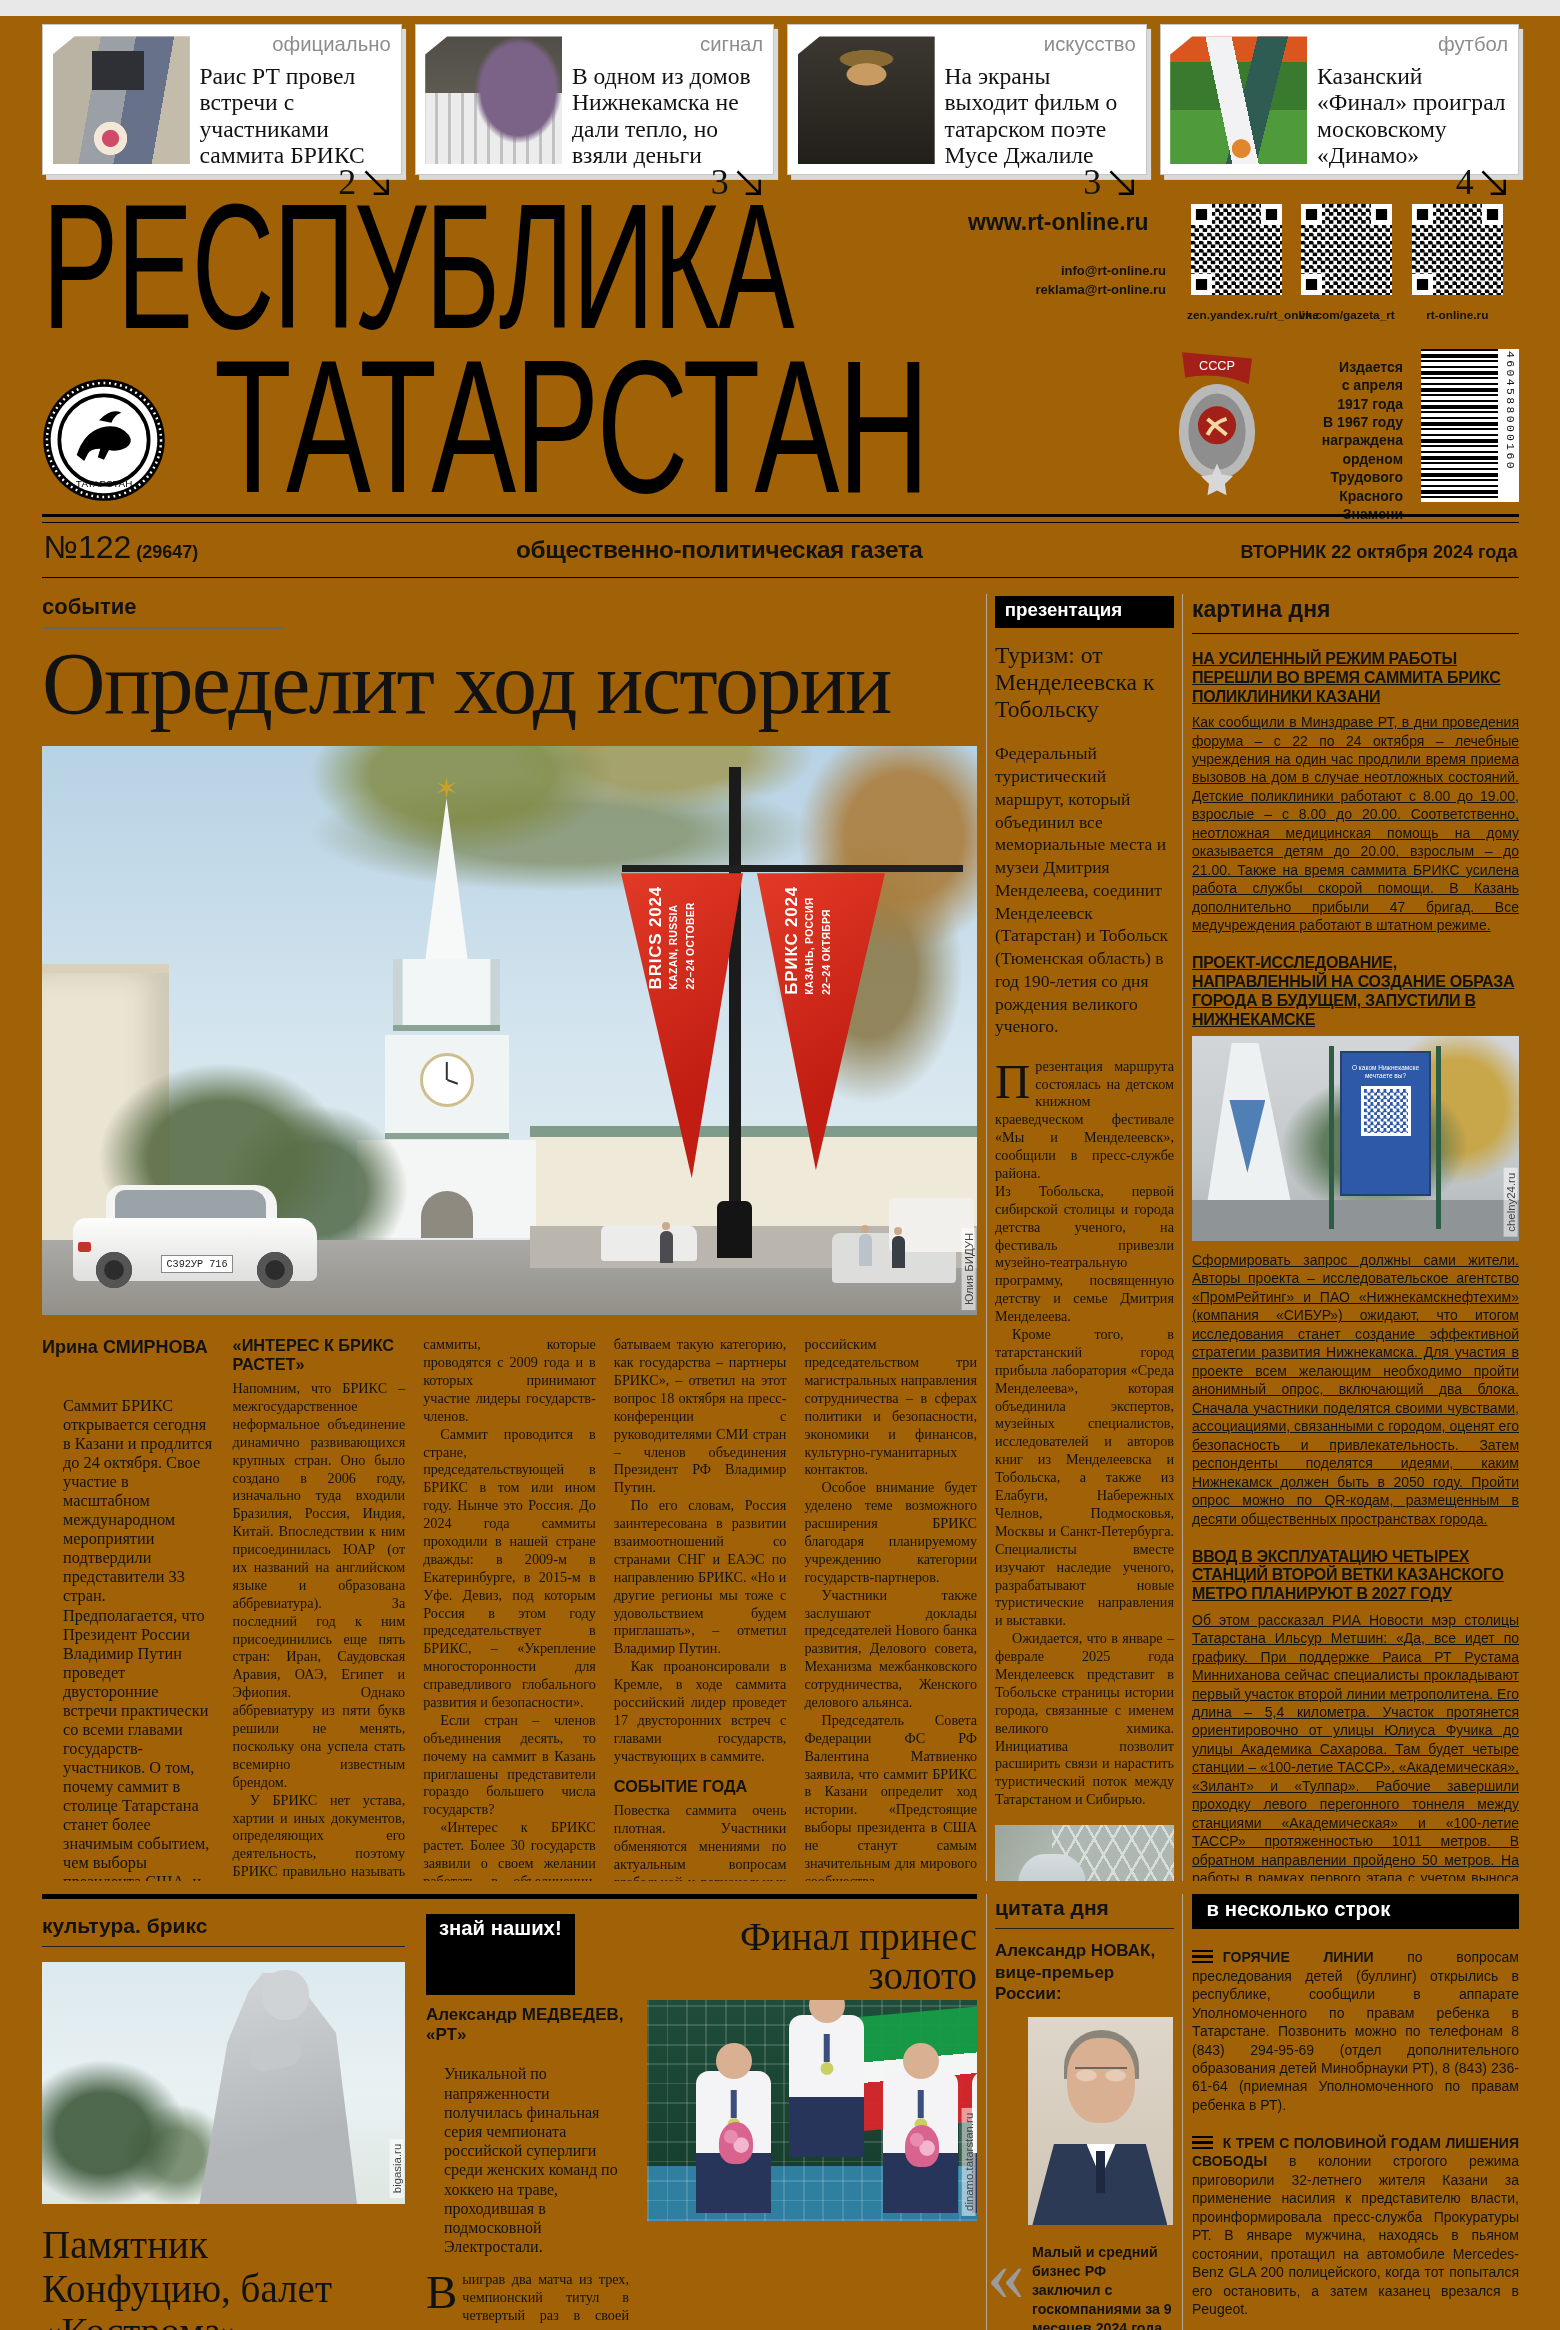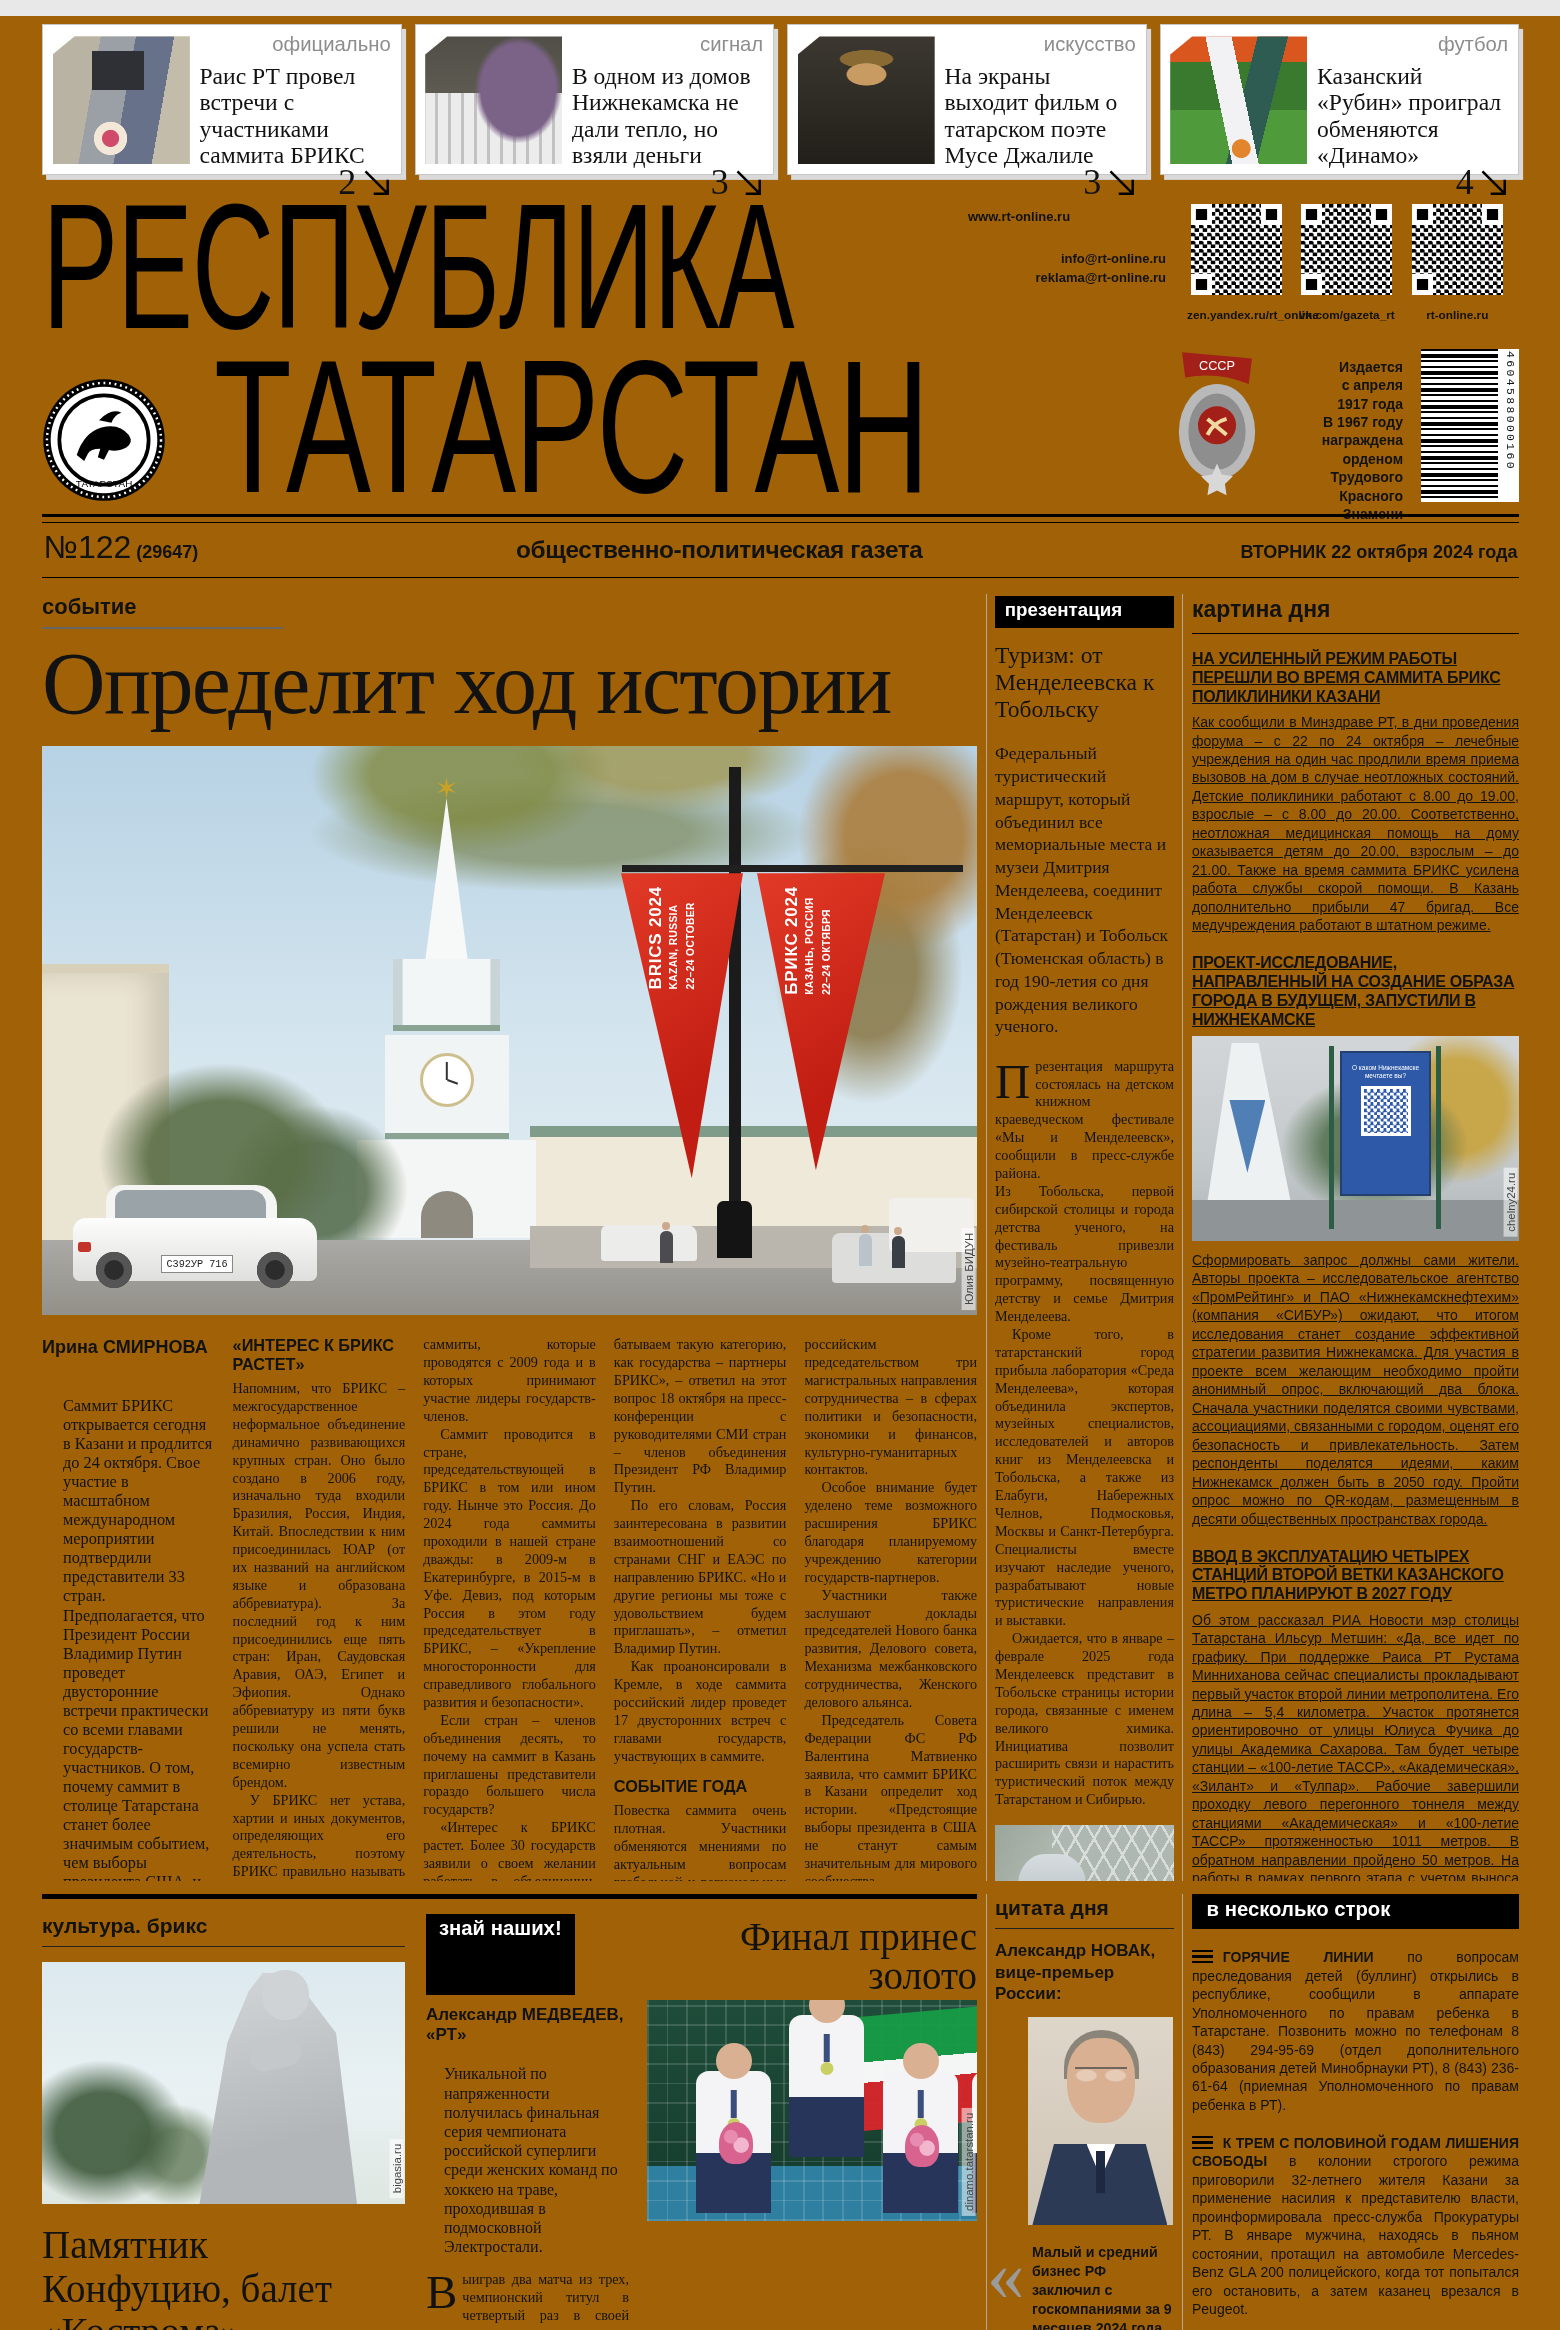--- a/index.html
+++ b/index.html
@@ -40,21 +40,21 @@
 
   
   .masthead { position:relative; height:313px; margin:18px 42px 0; }
   .m-line { font-weight:400; white-space:nowrap; letter-spacing:-2.4px; transform-origin:left top; color:#000; }
   .m-line1 { font-size:179px; line-height:.82; transform:scaleX(.64); }
   .m-line2 { font-size:190px; line-height:.86; transform:scaleX(.67); margin-left:172px; margin-top:4.9px; }
   .emblem { position:absolute; left:0; top:185px; width:124px; height:124px; }
   .mast-right { position:absolute; right:0; top:11.4px; width:551px; }
   .mast-top { display:flex; gap:21px; }
   .contact { width:198px; padding-top:4.9px; }
-  .site { font-weight:bold; font-size:13px; margin-bottom:24.4px; }
+  .site { font-weight:bold; font-size:23px; margin-bottom:24.4px; }
   .emails { text-align:right; font-weight:bold; font-size:13px; line-height:1.5; }
   .qr-item { width:99px; text-align:center; flex:none; }
   .qr { width:91px; height:91px; margin:0 auto;
         background: repeating-conic-gradient(#000 0% 25%, #fff 0% 50%) 0 0/8.1px 8.1px; position:relative; }
   .qr i { position:absolute; width:21px; height:21px; background:#000; box-shadow:inset 0 0 0 4.9px #fff, inset 0 0 0 9px #000; }
   .qr i:nth-child(1){left:0;top:0;} .qr i:nth-child(2){right:0;top:0;} .qr i:nth-child(3){left:0;bottom:0;}
   .qr-label { font-size:11.8px; font-weight:bold; margin-top:13px; white-space:nowrap; }
   .mast-bottom { position:absolute; right:0; top:145px; display:flex; gap:18px; align-items:flex-start; }
   .medal { width:96px; height:151px; }
   .since { width:120px; text-align:right; font-weight:bold; font-size:14px; line-height:1.32; padding-top:8.1px; }
@@ -297,21 +297,21 @@
               <path d="M3 3 L30 30 M30 13 L30 30 L13 30"></path>
             </svg>
           </div>
         </div>
       </article>
 
       <article class="teaser">
         <div class="t-photo"></div>
         <div class="t-right">
           <div class="t-tag">футбол</div>
-          <h3 class="t-title">Казанский «Рубин» проиграл обменяются «Динамо»</h3>
+          <h3 class="t-title">Казанский «Финал» проиграл московскому «Динамо»</h3>
           <div class="t-page">
             <span>4</span>
             <svg class="arr" viewBox="0 0 34 34">
               <path d="M3 3 L30 30 M30 13 L30 30 L13 30"></path>
             </svg>
           </div>
         </div>
       </article>
     </header>
 

